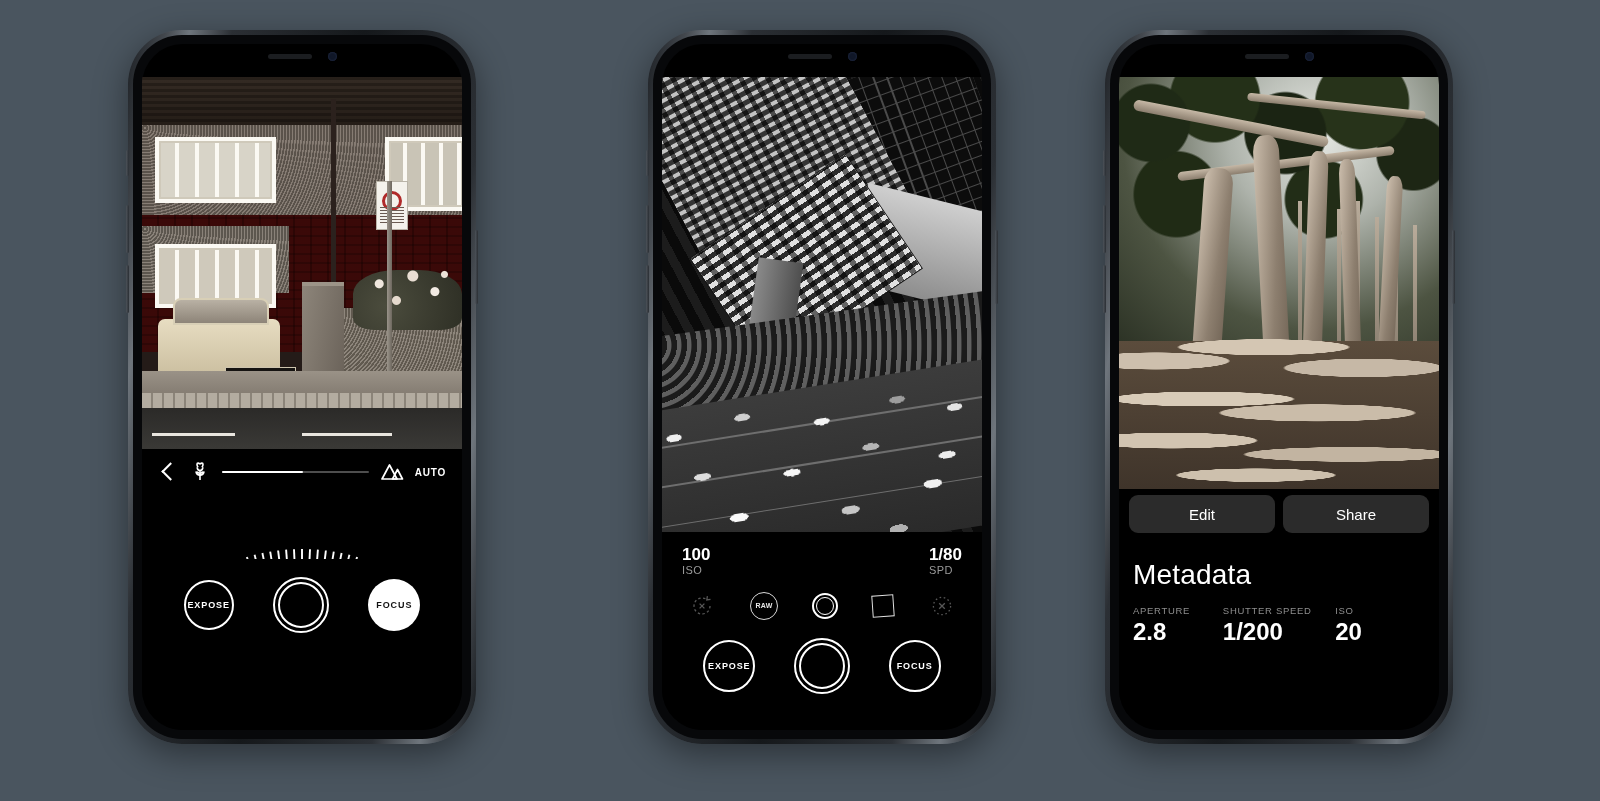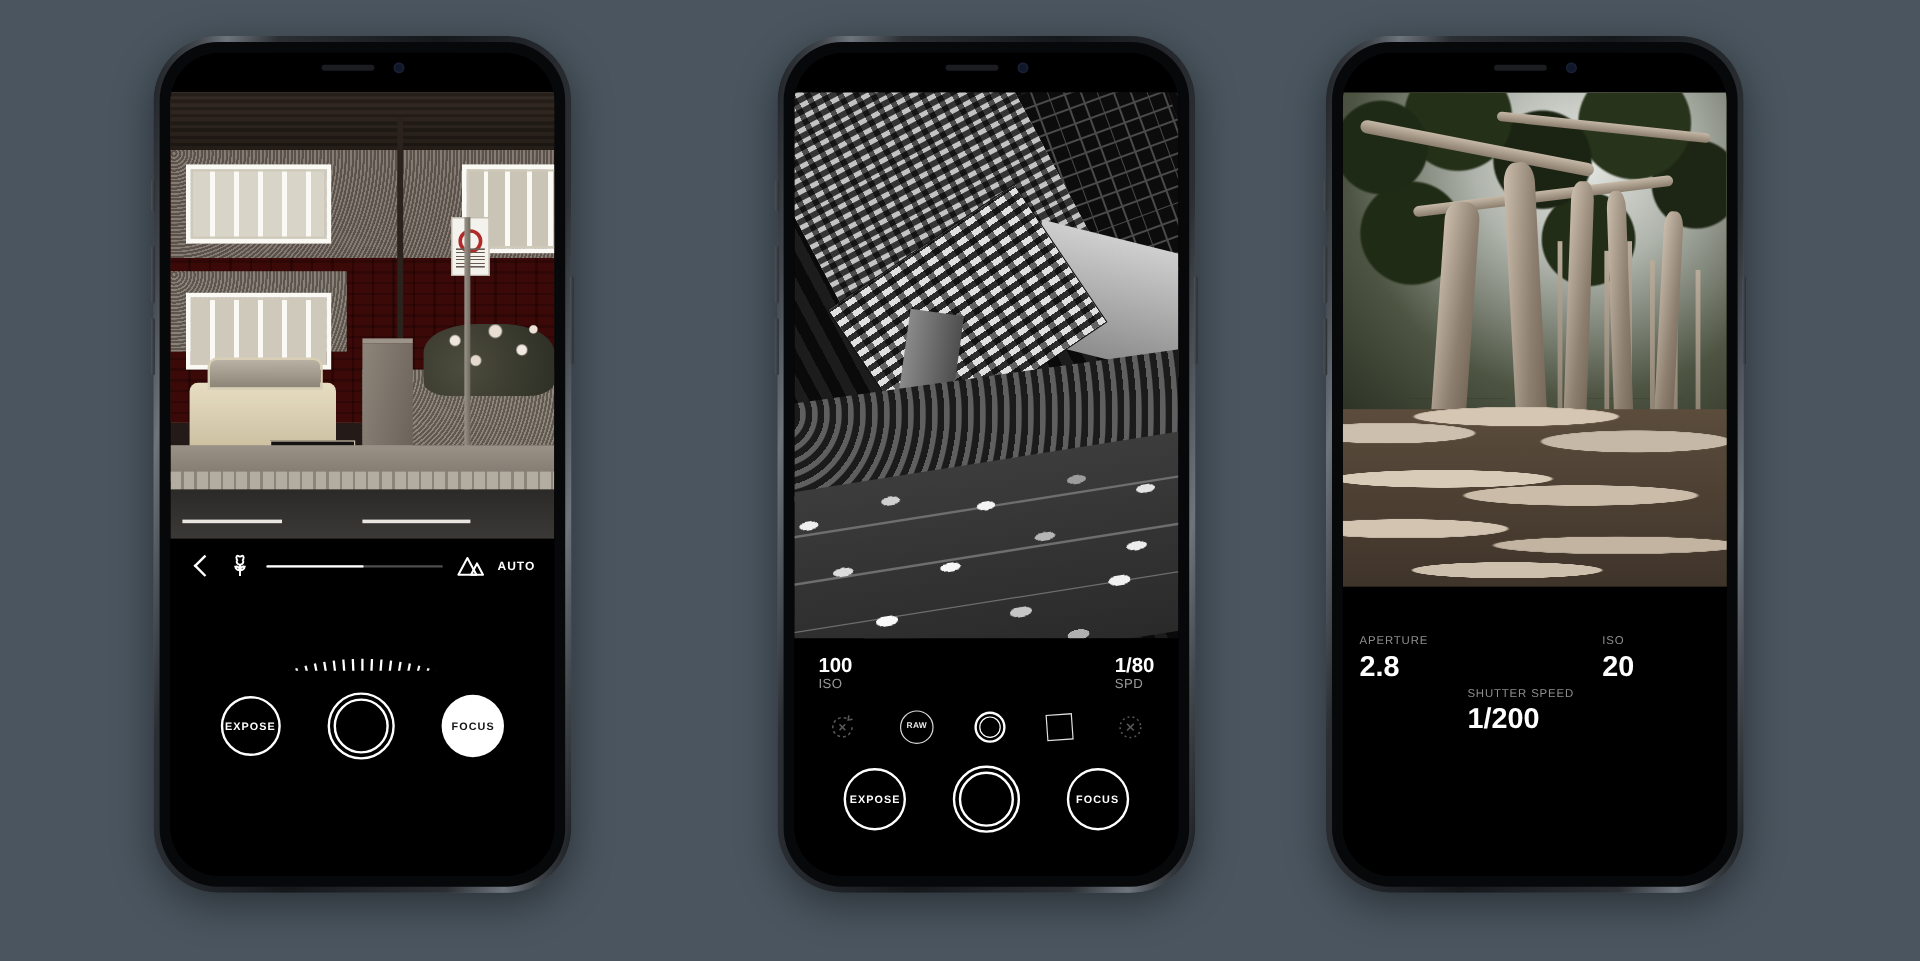--- a/index.html
+++ b/index.html
@@ -259,21 +259,21 @@
   
   .p3-bar { top:445px; }
   .act-row { display:flex; gap:8px; padding:6px 10px 0; }
   .act-btn { flex:1; height:38px; border-radius:9px; background:#2b2b2b;
     display:flex; align-items:center; justify-content:center;
     font-size:15px; color:#fff; }
   .meta { padding:26px 14px 0; }
   .meta-title { font-size:28px; color:#fff; font-weight:400; letter-spacing:.2px; }
   .meta-grid { display:flex; margin-top:14px; }
   .meta-cell { flex:1; }
-  .meta-cell.c2 { flex:1.25;margin-top:44px; }
+  .meta-cell.c2 { flex:1.25; }
   .meta-k { font-size:9.5px; color:#8e8e8e; letter-spacing:.7px; }
   .meta-v { font-size:24px; color:#fff; font-weight:700; margin-top:2px; }
 </style>
 </head>
 <body style="background: rgb(74, 85, 95);">
 
 <div class="stage">
 
   <div class="phone" style="left:128px; top:30px;">
     <div class="side-btn sb-left" style="top:120px; height:26px;"></div>
@@ -509,23 +509,28 @@
           <div class="p3-trunk p3-t2"></div>
           <div class="p3-trunk p3-t3"></div>
           <div class="p3-trunk p3-t4"></div>
           <div class="p3-trunk p3-t5"></div>
           <div class="p3-ground"></div>
           <div class="p3-roots"></div>
         </div>
 
         <div class="ctrl p3-bar">
 
+          <div class="act-row">
+            <div class="act-btn">Edit</div>
+            <div class="act-btn">Share</div>
+          </div>
 
 
           <div class="meta">
+            <div class="meta-title">Metadata</div>
             <div class="meta-grid">
               <div class="meta-cell">
                 <div class="meta-k">APERTURE</div>
                 <div class="meta-v">2.8</div>
               </div>
               <div class="meta-cell c2">
                 <div class="meta-k">SHUTTER SPEED</div>
                 <div class="meta-v">1/200</div>
               </div>
               <div class="meta-cell">

